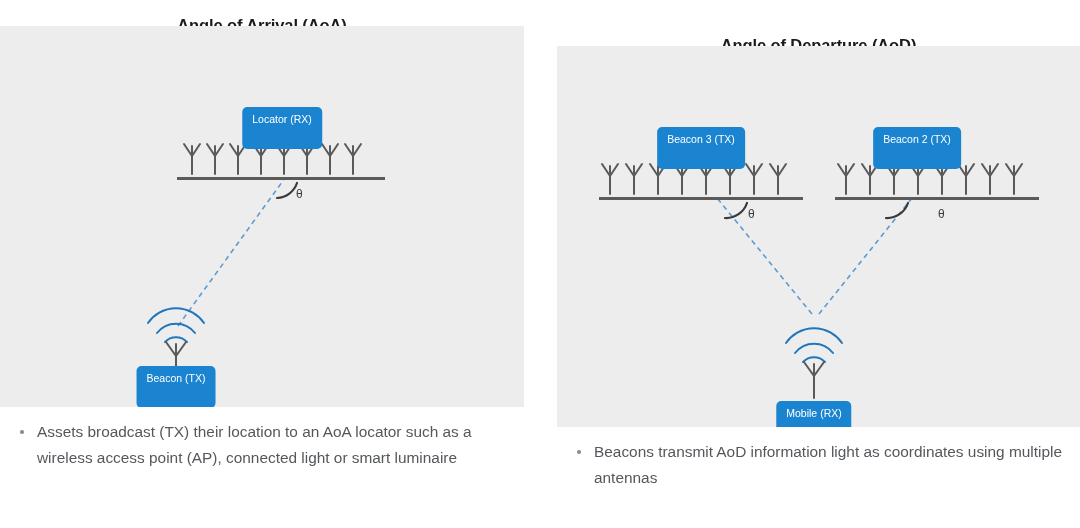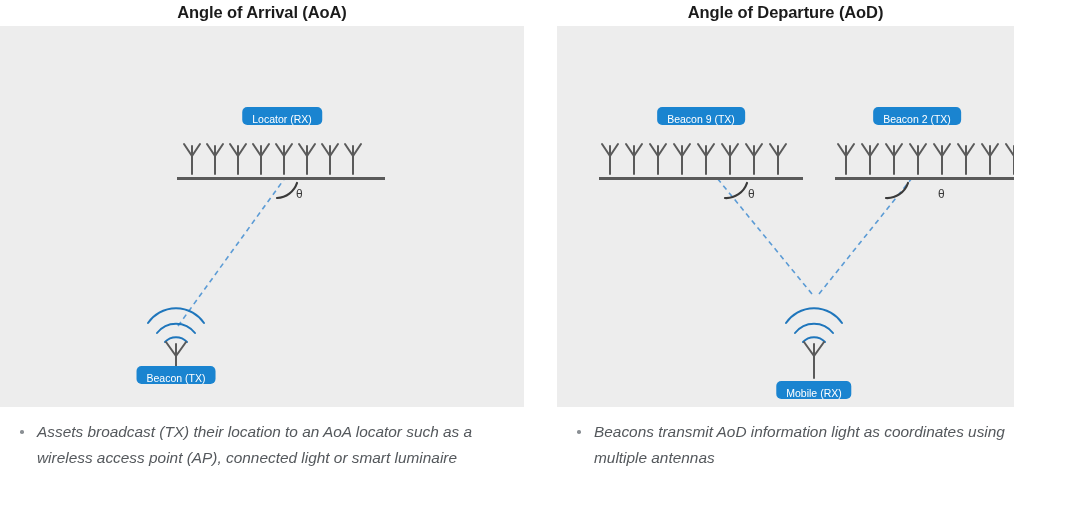--- a/index.html
+++ b/index.html
@@ -18,31 +18,31 @@
     position: relative;
     width: 1080px;
     height: 528px;
     display: flex;
     gap: 33px;
   }
   .column {
     width: 524px;
     position: relative;
   }
-  .column.right { width: 457px; }
+  .column.right { width: 523px; margin-top: 20px; }
 
   .col-title {
     height: 26px;
     line-height: 22px;
     text-align: center;
     font-size: 16.5px;
     font-weight: bold;
     color: #1b1b1b;
     letter-spacing: -0.1px;
-    padding-top: 1px;
+    padding-top: 14px;
     box-sizing: border-box;
   }
 
   .panel {
     position: relative;
     height: 381px;
     background: #ededed;
     overflow: hidden;
   }
 
@@ -52,41 +52,40 @@
     top: 0;
   }
 
   .badge {
     position: absolute;
     background: #1a84d0;
     color: #ffffff;
     border-radius: 5px;
     font-size: 10.5px;
     line-height: 1;
-    padding: 7px 10px 0 10px;
+    padding: 7px 10px 24px 10px;
     white-space: nowrap;
     text-align: center;
     box-sizing: border-box;
     transform: translateX(-50%);
   }
 
   .bullets {
     padding: 12px 8px 0 14px;
     margin: 0;
     list-style: none;
     box-sizing: border-box;
   }
   .bullets li {
     position: relative;
     font-size: 15.4px;
     line-height: 25.5px;
     color: #54585c;
     padding-left: 23px;
     margin-bottom: 0px;
-    font-style: italic;
   }
   .bullets li::before {
     content: "";
     position: absolute;
     left: 6px;
     top: 11px;
     width: 3.5px;
     height: 3.5px;
     border-radius: 50%;
     background: #8a8f94;
@@ -292,21 +291,21 @@
           <line x1="257" y1="318" x2="257" y2="352"></line>
           <line x1="257" y1="330" x2="247" y2="316"></line>
           <line x1="257" y1="330" x2="267" y2="316"></line>
         </g>
       </svg>
 
       <div style="position:absolute; left:191px; top:161px; font-size:12px; color:#3a3a3a;">θ</div>
 
       <div style="position:absolute; left:381px; top:161px; font-size:12px; color:#3a3a3a;">θ</div>
 
-      <div class="badge" style="left:144px; top:81px;">Beacon 9 (TX)</div>
+      <div class="badge" style="left:144px; top:81px;">Beacon 3 (TX)</div>
 
       <div class="badge" style="left:360px; top:81px;">Beacon 2 (TX)</div>
 
       <div class="badge" style="left:257px; top:355px;">Mobile (RX)</div>
     </div>
 
     <ul class="bullets">
       <li>Beacons transmit AoD information light as coordinates using multiple antennas</li>
     </ul>
   </div>

